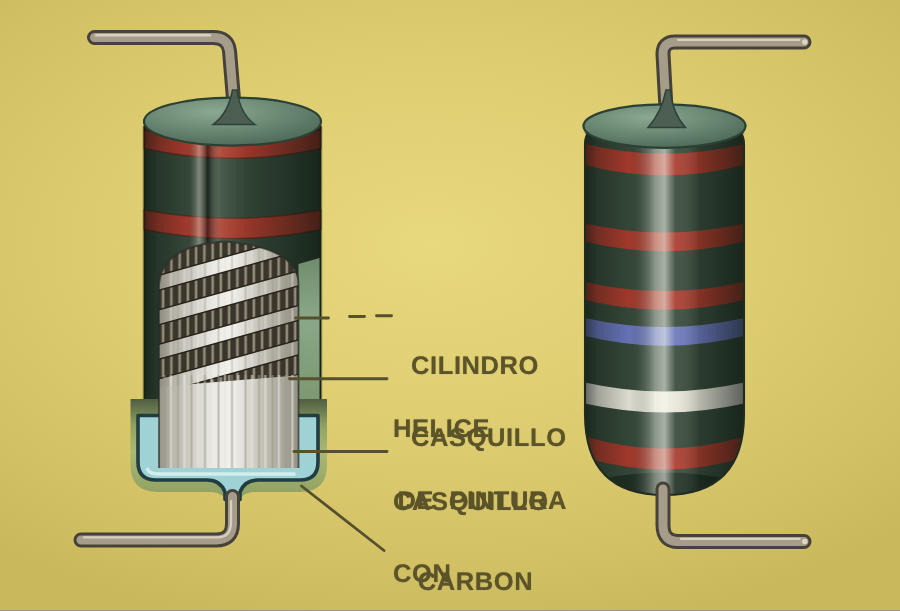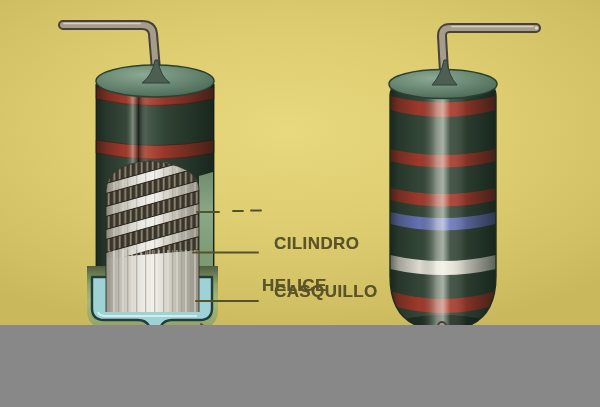--- a/index.html
+++ b/index.html
@@ -1,17 +1,17 @@
 <!DOCTYPE html>
 <html><head>
 <meta charset="utf-8">
 <style>
   html,body{margin:0;padding:0;background:#888;}
   .stage{
-    position:relative;width:600px;height:325px;overflow:hidden;
+    position:relative;width:600px;height:407px;overflow:hidden;
     background:
       radial-gradient(ellipse 75% 65% at 48% 40%, #e8d87e 0%, #ddcc6f 52%, #d2c164 82%, #c9b95c 100%);
     font-family:"Liberation Sans",sans-serif;
   }
   .art{position:absolute;left:0;top:0;width:600px;height:407px;}
   .label{
     position:absolute;
     font:700 17px/16px "Liberation Sans",sans-serif;
     color:#5b5329;letter-spacing:.4px;white-space:pre;
     text-shadow:0 0 .6px rgba(91,83,41,.65);

